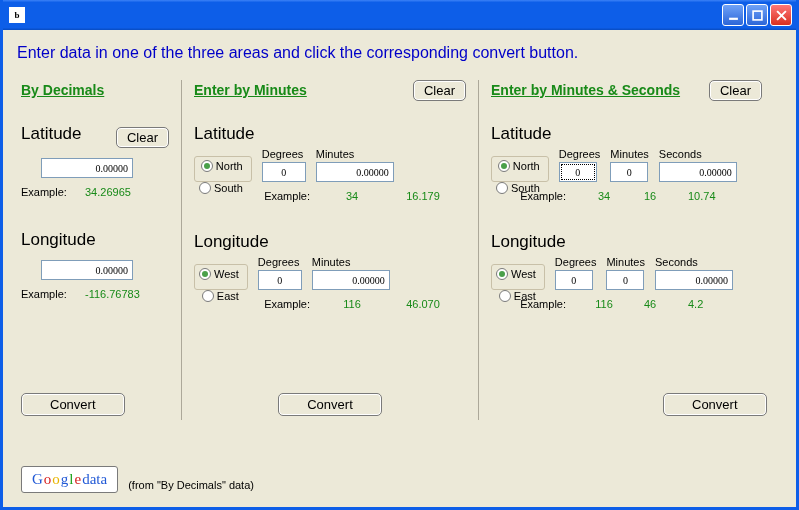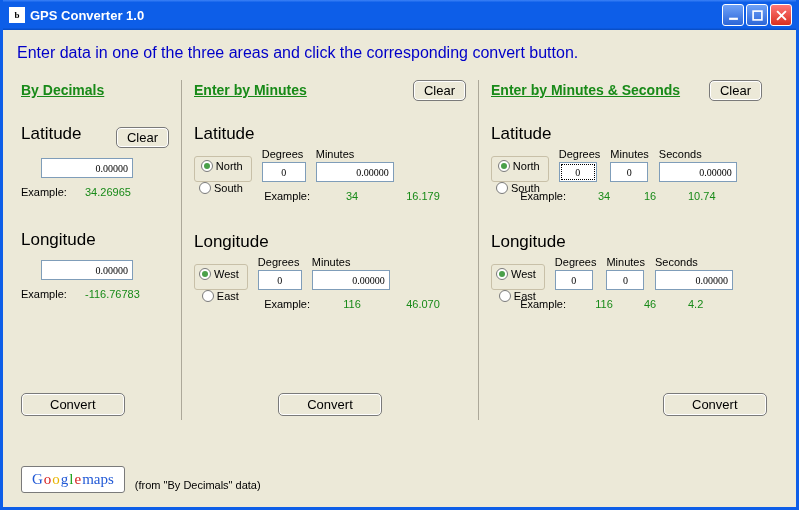--- a/index.html
+++ b/index.html
@@ -243,21 +243,20 @@
   .ex3-align .v2 { color:#188a18; width:40px; text-align:center; margin-left:6px;}
   .ex3-align .v3 { color:#188a18; width:72px; text-align:left; margin-left:18px;}
 </style>
 </head>
 <body>
 
 <div class="window">
 
   <div class="titlebar">
     <span class="app-icon">b</span>
-    <span>GPS Converter 1.0</span>
     <span class="spacer"></span>
     <span class="win-btn min">
       <svg viewBox="0 0 10 10">
           <rect x="1" y="7" width="8" height="2" fill="#fff"></rect>
         </svg>
     </span>
     <span class="win-btn max">
       <svg viewBox="0 0 10 10">
           <rect x="1" y="1" width="8" height="8" fill="none" stroke="#fff" stroke-width="1.5"></rect>
         </svg>
@@ -463,18 +462,18 @@
   </div>
 
   <div class="footer">
     <div class="gmaps-btn">
       <span style="color:#2159d6">G</span>
       <span style="color:#d62121">o</span>
       <span style="color:#e8b400">o</span>
       <span style="color:#2159d6">g</span>
       <span style="color:#18a018">l</span>
       <span style="color:#d62121">e</span>
-      <span style="color:#2159d6"> maps</span>
+      <span style="color:#2159d6"> data</span>
     </div>
     <span class="footer-note">(from "By Decimals" data)</span>
   </div>
 
 </div>
 
 </body></html>

